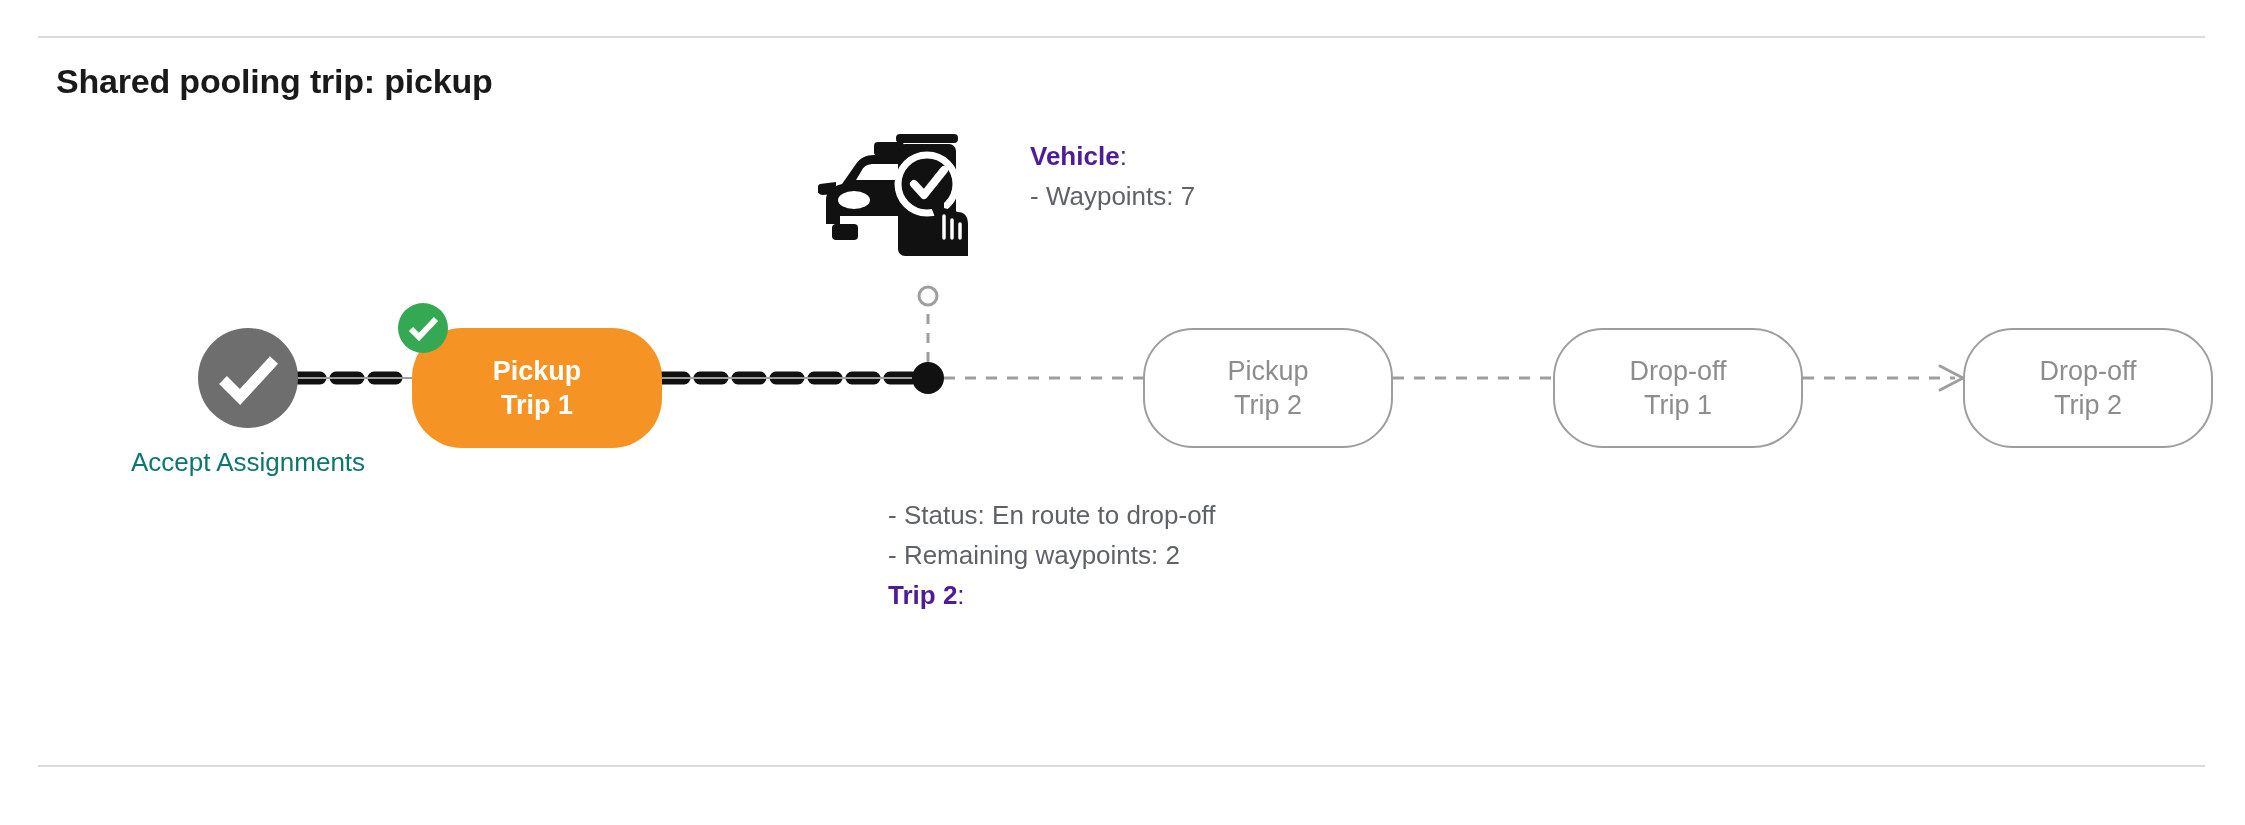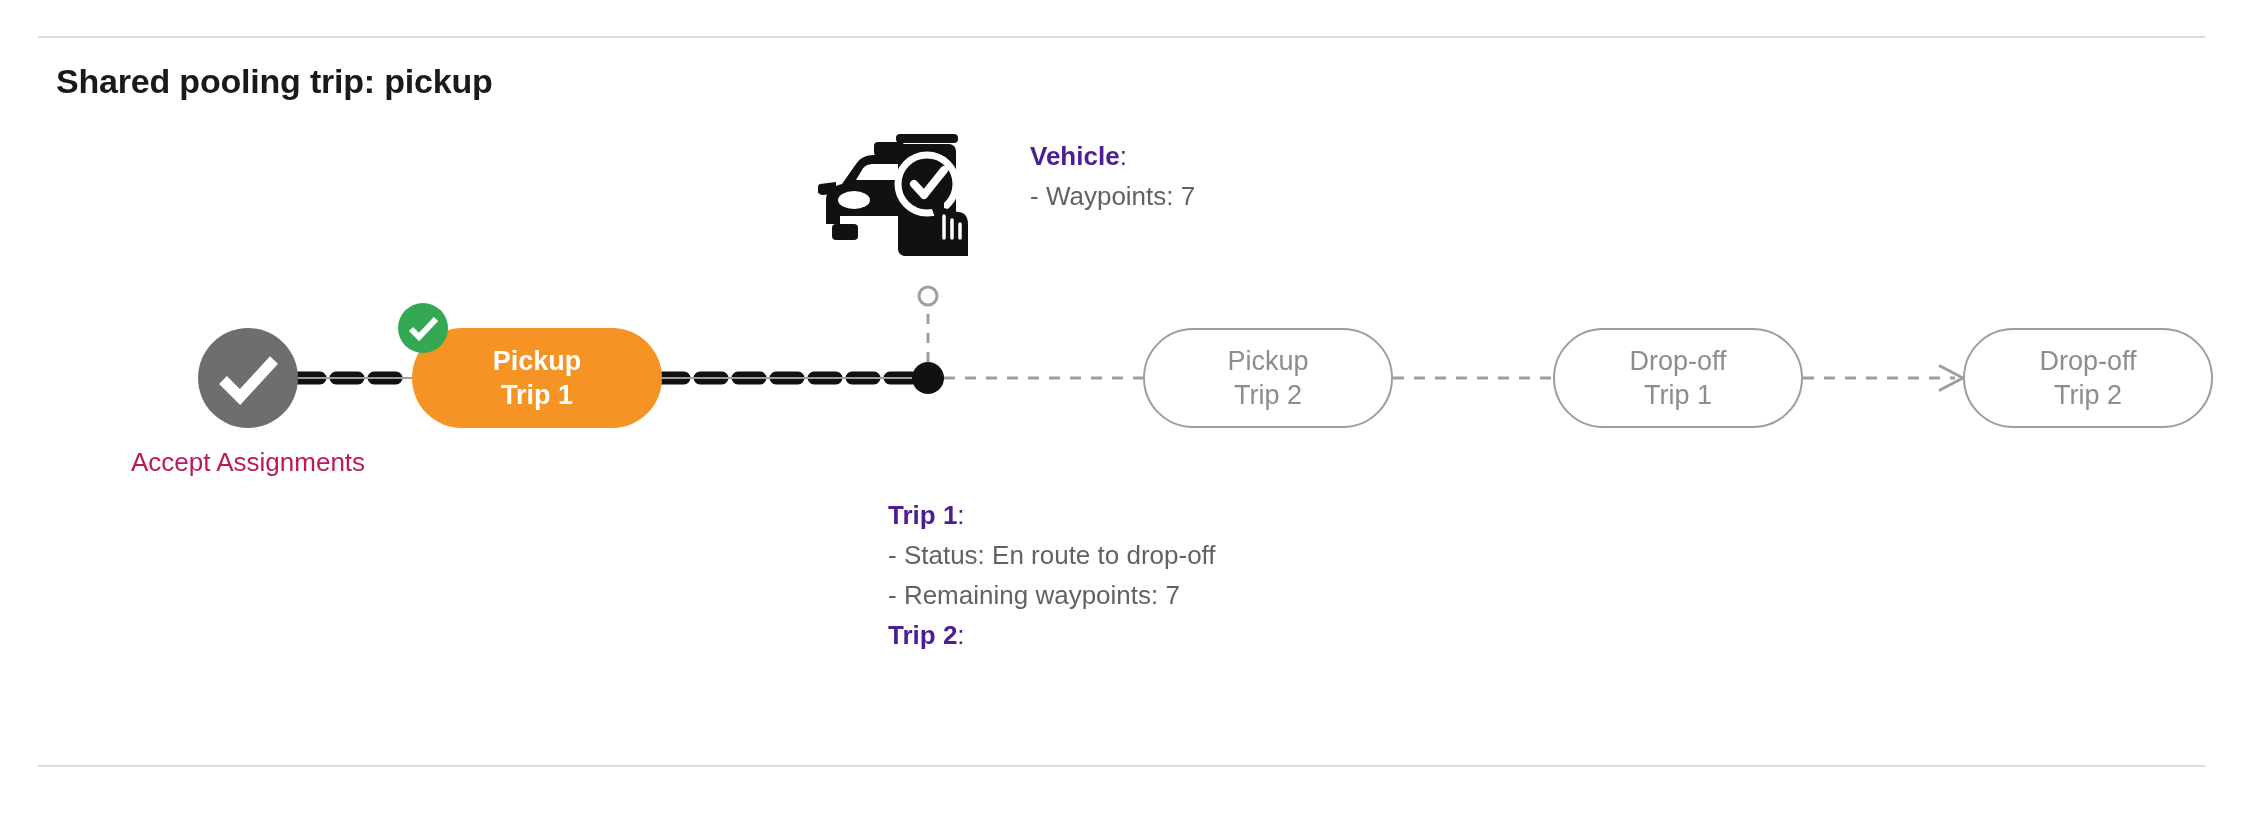--- a/index.html
+++ b/index.html
@@ -65,28 +65,28 @@
   .start-node svg { display: block; }
 
   .start-label {
     position: absolute;
     left: 128px;
     top: 442px;
     width: 240px;
     text-align: center;
     font-size: 26px;
     line-height: 40px;
-    color: #be185d;
+    color: #0f766e;
   }
 
   
   .pill {
     position: absolute;
     width: 250px;
-    height: 100px;
+    height: 120px;
     border-radius: 50px;
     box-sizing: border-box;
     display: flex;
     flex-direction: column;
     align-items: center;
     justify-content: center;
     font-size: 27px;
     line-height: 34px;
     text-align: center;
   }
@@ -247,19 +247,18 @@
       <path d="M126 96 L126 118 M134 100 L134 118 M142 104 L142 118" stroke="#ffffff" stroke-width="3.5" fill="none" stroke-linecap="round"></path>
     </svg>
   </div>
 
   <div class="annot vehicle">
     <span class="row hdr"><span>Vehicle</span><span class="colon">:</span></span>
     <span class="row">- Waypoints: 7</span>
   </div>
 
   <div class="annot trips">
-    <span class="row hdr"><span>Trip 1</span><span class="colon">:</span></span>
     <span class="row">- Status:  En route to drop-off</span>
-    <span class="row">- Remaining waypoints: 7</span>
+    <span class="row">- Remaining waypoints: 2</span>
     <span class="row hdr"><span>Trip 2</span><span class="colon">:</span></span>
   </div>
 
 </div>
 
 </body></html>

